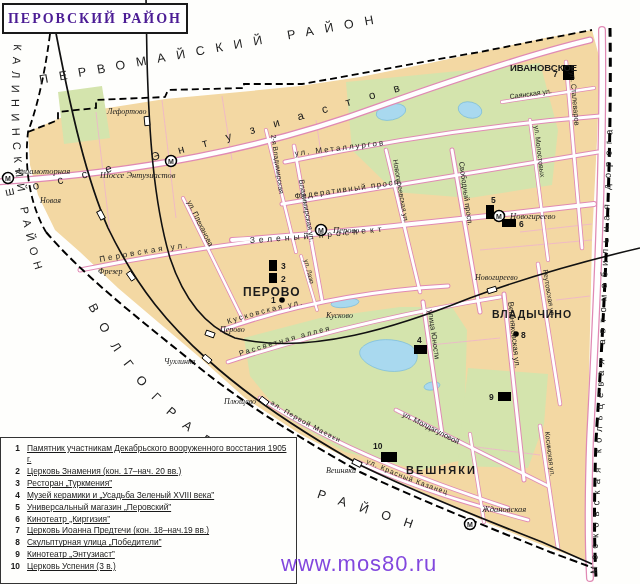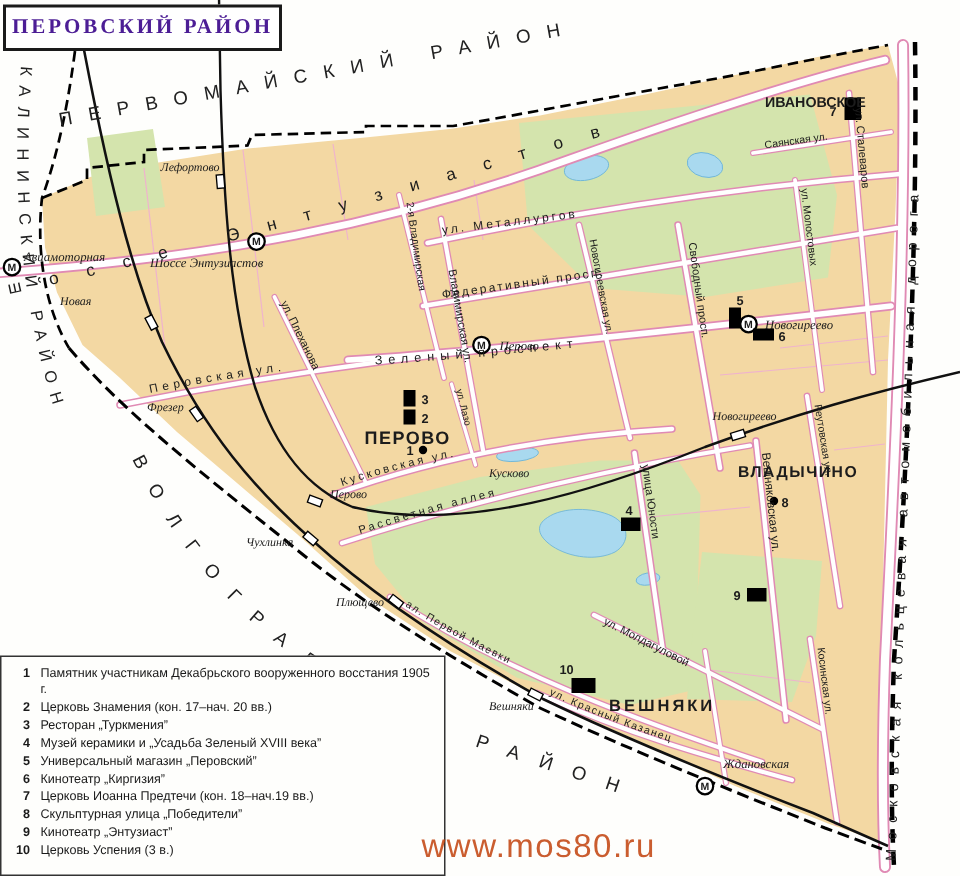--- a/index.html
+++ b/index.html
@@ -14,22 +14,22 @@
   .marknum{font-family:"Liberation Sans",sans-serif;font-weight:bold;font-size:8.5px;}
   .hood{font-family:"Liberation Sans",sans-serif;font-weight:bold;}
   #title-box{position:absolute;left:2px;top:3px;width:182px;height:27px;background:#fff;
              border:2px solid #1a1a1a;display:flex;align-items:center;justify-content:center;}
   #title-box span{font-family:"Liberation Serif",serif;font-weight:bold;font-size:14px;
                   letter-spacing:2px;color:#4c1d95;}
   #legend{position:absolute;left:0;top:437px;width:297px;height:147px;background:#fefefc;
           border:1px solid #333;box-sizing:border-box;padding:5px 6px 2px 4px;}
   .legend-row{display:flex;font-size:8.4px;line-height:1.3;color:#1a1a1a;margin-bottom:1px;}
   .legend-num{width:15px;min-width:15px;font-weight:bold;text-align:right;margin-right:7px;}
-  .legend-text{flex:1;}
-  #watermark{position:absolute;left:281px;top:551px;font-size:22px;color:#c2410c;
+  .legend-text{flex:1;text-decoration:underline;}
+  #watermark{position:absolute;left:281px;top:551px;font-size:22px;color:#6d28d9;
              font-family:"Liberation Sans",sans-serif;letter-spacing:1px;opacity:.85;}
 </style>
 </head>
 <body>
 
 <div id="stage">
 
 <svg width="640" height="584" viewBox="0 0 640 584">
   <defs>
     <path id="p-pervom" d="M40,84 L452,10"></path>

